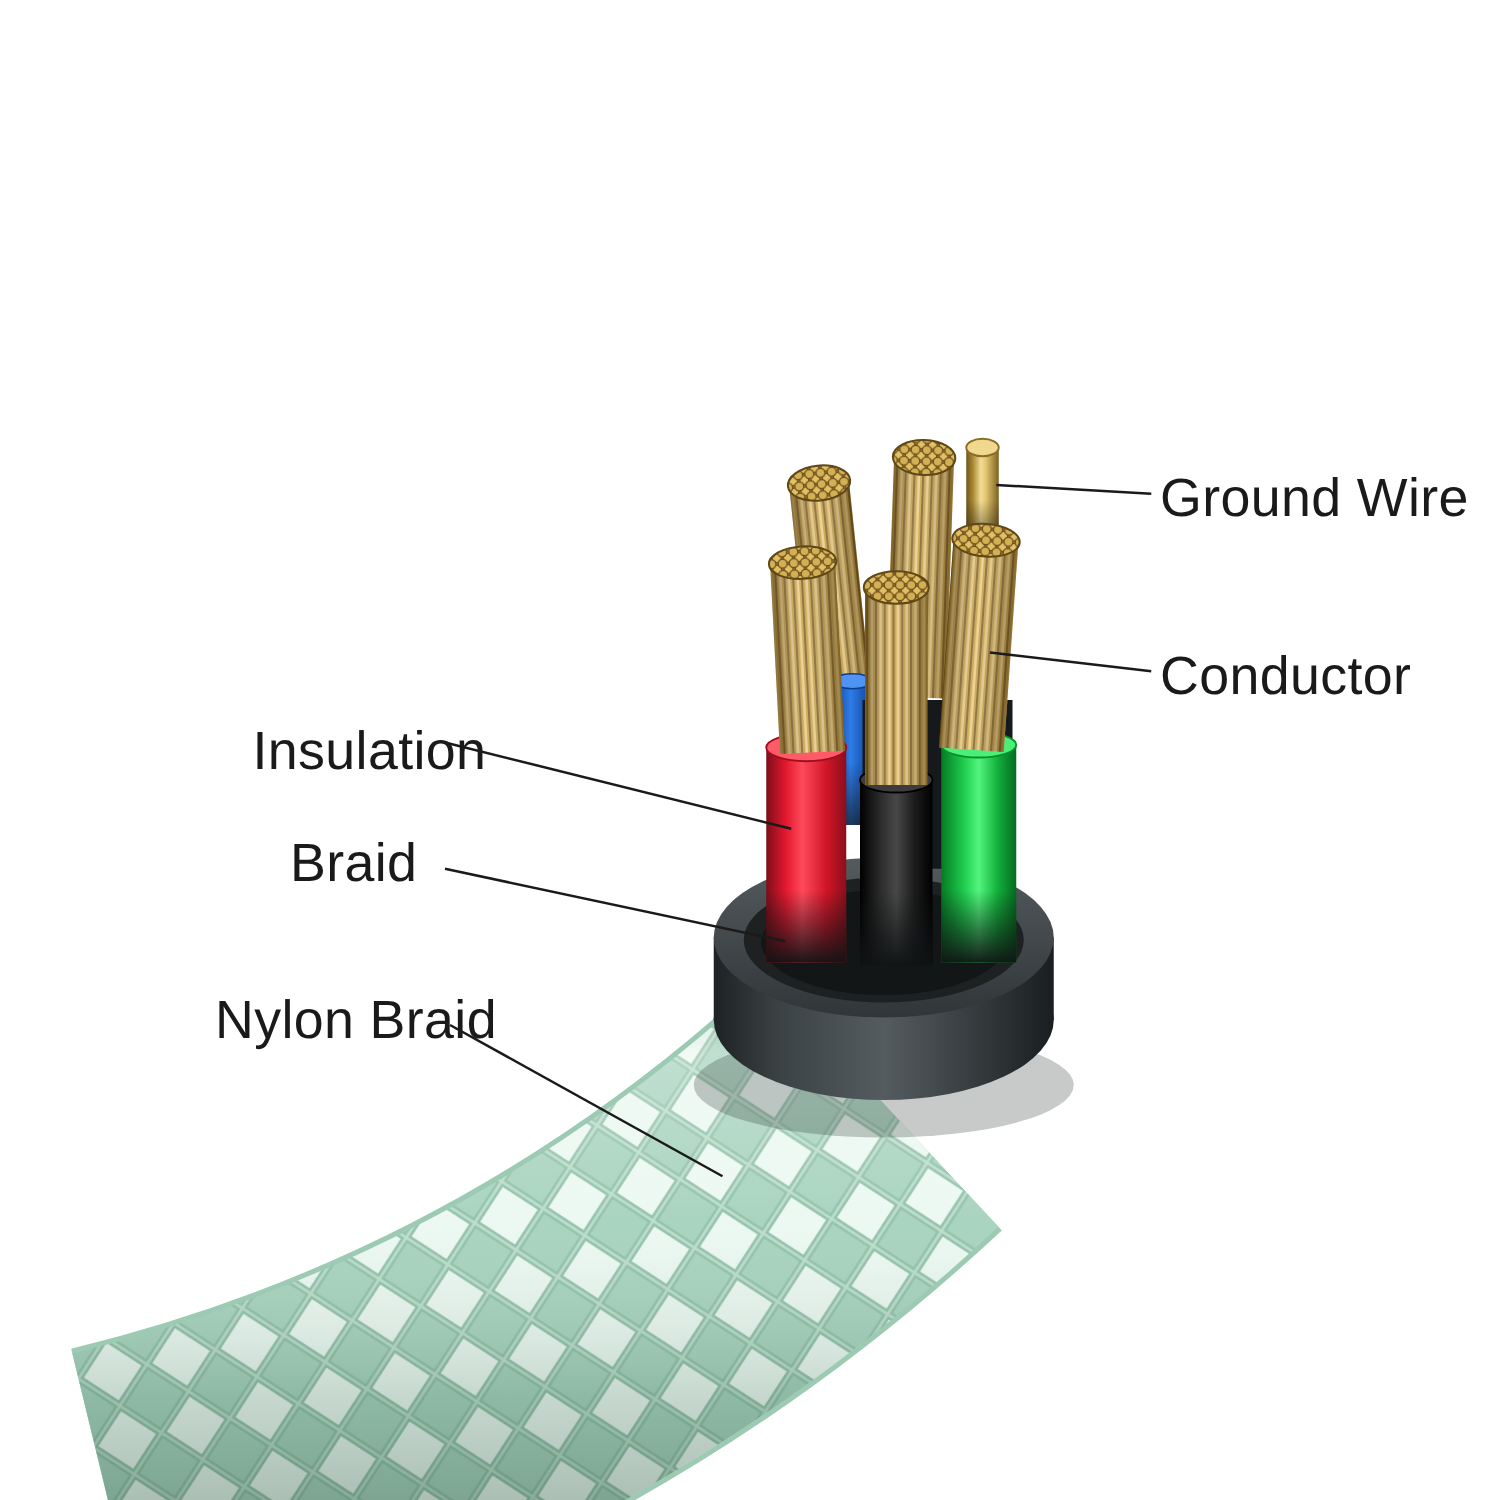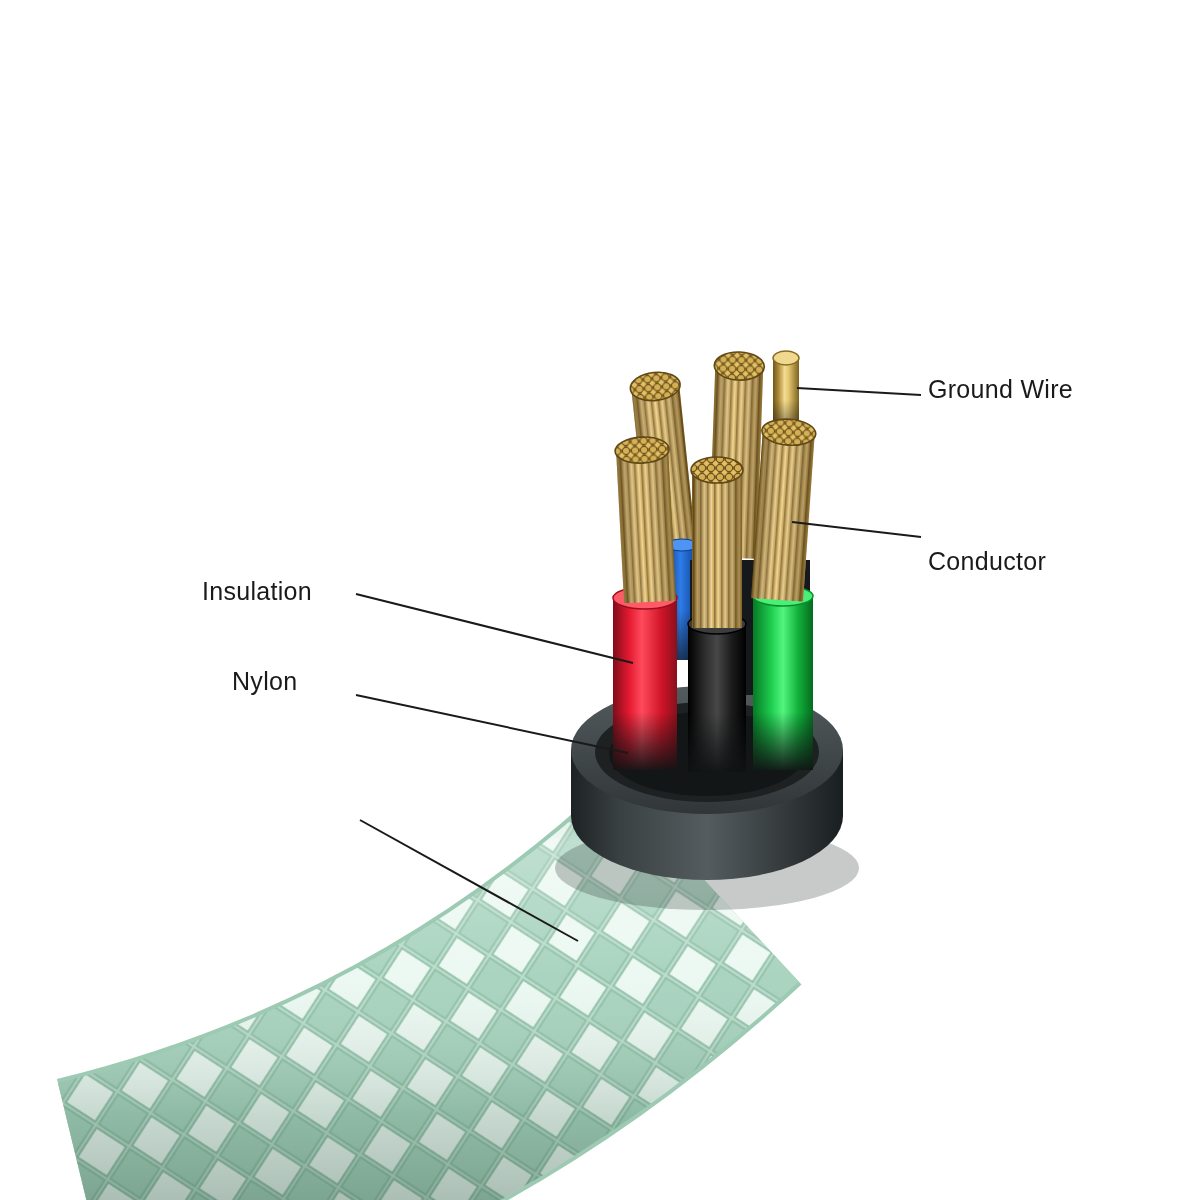--- a/index.html
+++ b/index.html
@@ -5,21 +5,21 @@
   html,body{margin:0;padding:0;}
   body{
     width:1200px;height:1200px;
     background:var(--background,#ffffff);
     font-family:"Liberation Sans", sans-serif;
   }
   .stage{position:relative;width:1200px;height:1200px;overflow:hidden;background:var(--background,#fff);}
   svg.scene{position:absolute;left:0;top:0;}
   .label{
     position:absolute;
-    font-size:25px;
+    font-size:43px;
     line-height:1.1;
     color:var(--label-text,#1a1a1a);
     white-space:nowrap;
     letter-spacing:0.3px;
   }
   .leader{stroke:var(--leader-line,#1a1a1a);stroke-width:2;fill:none;}
 </style>
 </head>
 <body>
 
@@ -192,17 +192,18 @@
     <g>
       <line class="leader" x1="921" y1="395" x2="797" y2="388"></line>
       <line class="leader" x1="921" y1="537" x2="792" y2="522"></line>
       <line class="leader" x1="356" y1="594" x2="633" y2="663"></line>
       <line class="leader" x1="356" y1="695" x2="628" y2="753"></line>
       <line class="leader" x1="360" y1="820" x2="578" y2="941"></line>
     </g>
   </svg>
 
   <div class="label" style="left:928px;top:376px;">Ground Wire</div>
-  <div class="label" style="left:928px;top:548px;">Conductor</div>
+  <div class="label" style="left:928px;top:518px;">Conductor</div>
   <div class="label" style="left:202px;top:578px;">Insulation</div>
-  <div class="label" style="left:232px;top:668px;">Nylon</div>
+  <div class="label" style="left:232px;top:668px;">Braid</div>
+  <div class="label" style="left:172px;top:793px;">Nylon Braid</div>
 
 </div>
 
 </body></html>

